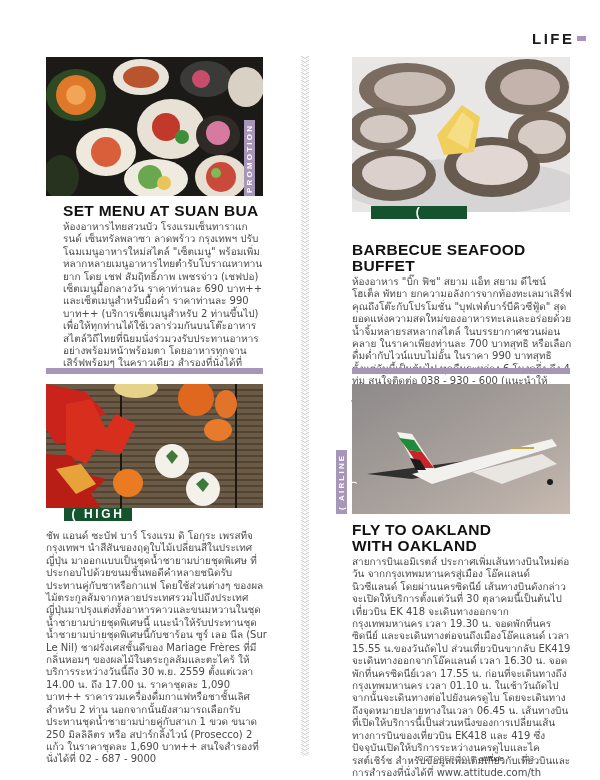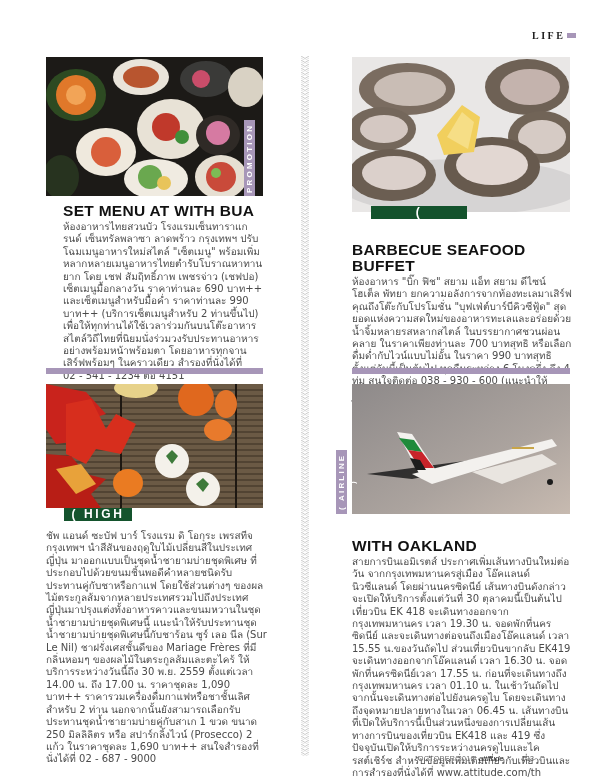--- a/index.html
+++ b/index.html
@@ -2,22 +2,22 @@
 <html><head>
 <meta charset="utf-8">
 <style>
   html, body { margin: 0; padding: 0; }
   body {
     width: 600px; height: 780px; background: #ffffff; position: relative; overflow: hidden;
     font-family: "DejaVu Sans", sans-serif; color: #3a3a3a;
   }
   .abs { position: absolute; }
   .section-tag {
-    left: 532px; top: 30px; font-family: Liberation Serif, serif; font-weight: 700;
-    font-size: 10px; letter-spacing: 2.5px; color: #1c1c1c; display: flex; align-items: center;
+    left: 532px; top: 30px; font-family: Liberation Sans, sans-serif; font-weight: 700;
+    font-size: 15px; letter-spacing: 2.5px; color: #1c1c1c; display: flex; align-items: center;
   }
   .section-tag .block { width: 9px; height: 5px; background: #a796b8; margin-left: 2px; display: inline-block; }
 
   .photo { overflow: hidden; }
   .photo svg { display: block; width: 100%; height: 100%; }
 
   .tag-h {
     background: #14532d; color: #ffffff; font-family: "Liberation Sans", sans-serif; font-weight: 700;
     font-size: 12px; letter-spacing: 2.6px; text-align: center; line-height: 13px; height: 13px;
   }
@@ -87,23 +87,22 @@
     <circle cx="118" cy="126" r="7" fill="#e8c45a"></circle>
     <ellipse cx="175" cy="120" rx="26" ry="22" fill="#e6dfd2"></ellipse>
     <circle cx="175" cy="120" r="15" fill="#c94a3a"></circle>
     <circle cx="170" cy="116" r="5" fill="#7dbb55"></circle>
     <ellipse cx="15" cy="120" rx="18" ry="22" fill="#27331f"></ellipse>
   </svg>
 </div>
 <div class="abs tag-v" style="left:244px; top:120px; height:76px;">PROMOTION</div>
 
 <div class="abs" style="left:63px; top:203px; width:200px;">
-  <h2 class="title">SET MENU AT WITH BUA</h2>
+  <h2 class="title">SET MENU AT SUAN BUA</h2>
   <p class="body-text" style="margin-top:2px;">ห้องอาหารไทยสวนบัว โรงแรมเซ็นทาราแกรนด์ เซ็นทรัลพลาซา ลาดพร้าว กรุงเทพฯ ปรับโฉมเมนูอาหารใหม่สไตล์ "เซ็ตเมนู" พร้อมเพิ่มหลากหลายเมนูอาหารไทยตำรับโบราณหาทานยาก โดย เชฟ สัมฤิทธิ์ภาพ เพชรจ่าว (เชฟปอ) เซ็ตเมนูมื้อกลางวัน ราคาท่านละ 690 บาท++ และเซ็ตเมนูสำหรับมื้อค่ำ ราคาท่านละ 990 บาท++ (บริการเซ็ตเมนูสำหรับ 2 ท่านขึ้นไป) เพื่อให้ทุกท่านได้ใช้เวลาร่วมกันบนโต๊ะอาหารสไตล์วิถีไทยที่นิยมนั่งร่วมวงรับประทานอาหารอย่างพร้อมหน้าพร้อมตา โดยอาหารทุกจานเสิร์ฟพร้อมๆ ในคราวเดียว สำรองที่นั่งได้ที่</p>
-  <p class="body-text">02 - 541 - 1234 ต่อ 4151</p>
 </div>
 
 <div class="abs rule" style="left:46px; top:368px; width:217px;"></div>
 
 <div class="abs photo" style="left:352px; top:57px; width:218px; height:155px;">
   <svg viewBox="0 0 218 155" preserveAspectRatio="none">
     <rect width="218" height="155" fill="#e9e7e6"></rect>
     <ellipse cx="110" cy="130" rx="120" ry="28" fill="#d6d4d4"></ellipse>
     <ellipse cx="55" cy="32" rx="48" ry="26" fill="#7a6c60"></ellipse>
     <ellipse cx="58" cy="32" rx="36" ry="17" fill="#c9bdb5"></ellipse>
@@ -196,21 +195,21 @@
     <polygon points="58,74 68,76 74,86 64,86" fill="#1c1c1c"></polygon>
     <polygon points="120,88 190,70 205,80 150,100" fill="#e9e5e0"></polygon>
     <circle cx="198" cy="98" r="3" fill="#1c1c1c"></circle>
     <rect x="160" y="63" width="22" height="2" fill="#c8a548"></rect>
   </svg>
 </div>
 <div class="abs tag-v" style="left:336px; top:450px; height:64px;">( AIRLINE )</div>
 
 <div class="abs" style="left:352px; top:522px; width:220px;">
   <h2 class="title">
-    <br>
+    <span>FLY TO OAKLAND</span><br>
     <span>WITH OAKLAND</span>
   </h2>
   <p class="body-text" style="margin-top:2px;">
     <span>สายการบินเอมิเรตส์ ประกาศเพิ่มเส้นทางบินใหม่ต่อวัน จากกรุงเทพมหานครสู่เมือง โอ๊คแลนด์ นิวซีแลนด์ โดยผ่านนครซิดนีย์ เส้นทางบินดังกล่าวจะเปิดให้บริการตั้งแต่วันที่ 30 ตุลาคมนี้เป็นต้นไป เที่ยวบิน EK 418 จะเดินทางออกจากกรุงเทพมหานคร เวลา 19.30 น. จอดพักที่นครซิดนีย์ และจะเดินทางต่อจนถึงเมืองโอ๊คแลนด์ เวลา 15.55 น.ของวันถัดไป ส่วนเที่ยวบินขากลับ EK419 จะเดินทางออกจากโอ๊คแลนด์ เวลา 16.30 น. จอดพักที่นครซิดนีย์เวลา 17.55 น. ก่อนที่จะเดินทางถึงกรุงเทพมหานคร เวลา 01.10 น. ในเช้าวันถัดไป จากนั้นจะเดินทางต่อไปยังนครดูไบ โดยจะเดินทางถึงจุดหมายปลายทางในเวลา 06.45 น. เส้นทางบินที่เปิดให้บริการนี้เป็นส่วนหนึ่งของการเปลี่ยนเส้นทางการบินของเที่ยวบิน EK418 และ 419 ซึ่งปัจจุบันเปิดให้บริการระหว่างนครดูไบและไครสต์เชิร์ช สำหรับข้อมูลเพิ่มเติมเกี่ยวกับเที่ยวบินและการสำรองที่นั่งได้ที่</span>
     <span>www.attitude.com/th</span>
   </p>
 </div>
 
 <div class="abs footer">
   <span>OCTOBER 2016</span>

